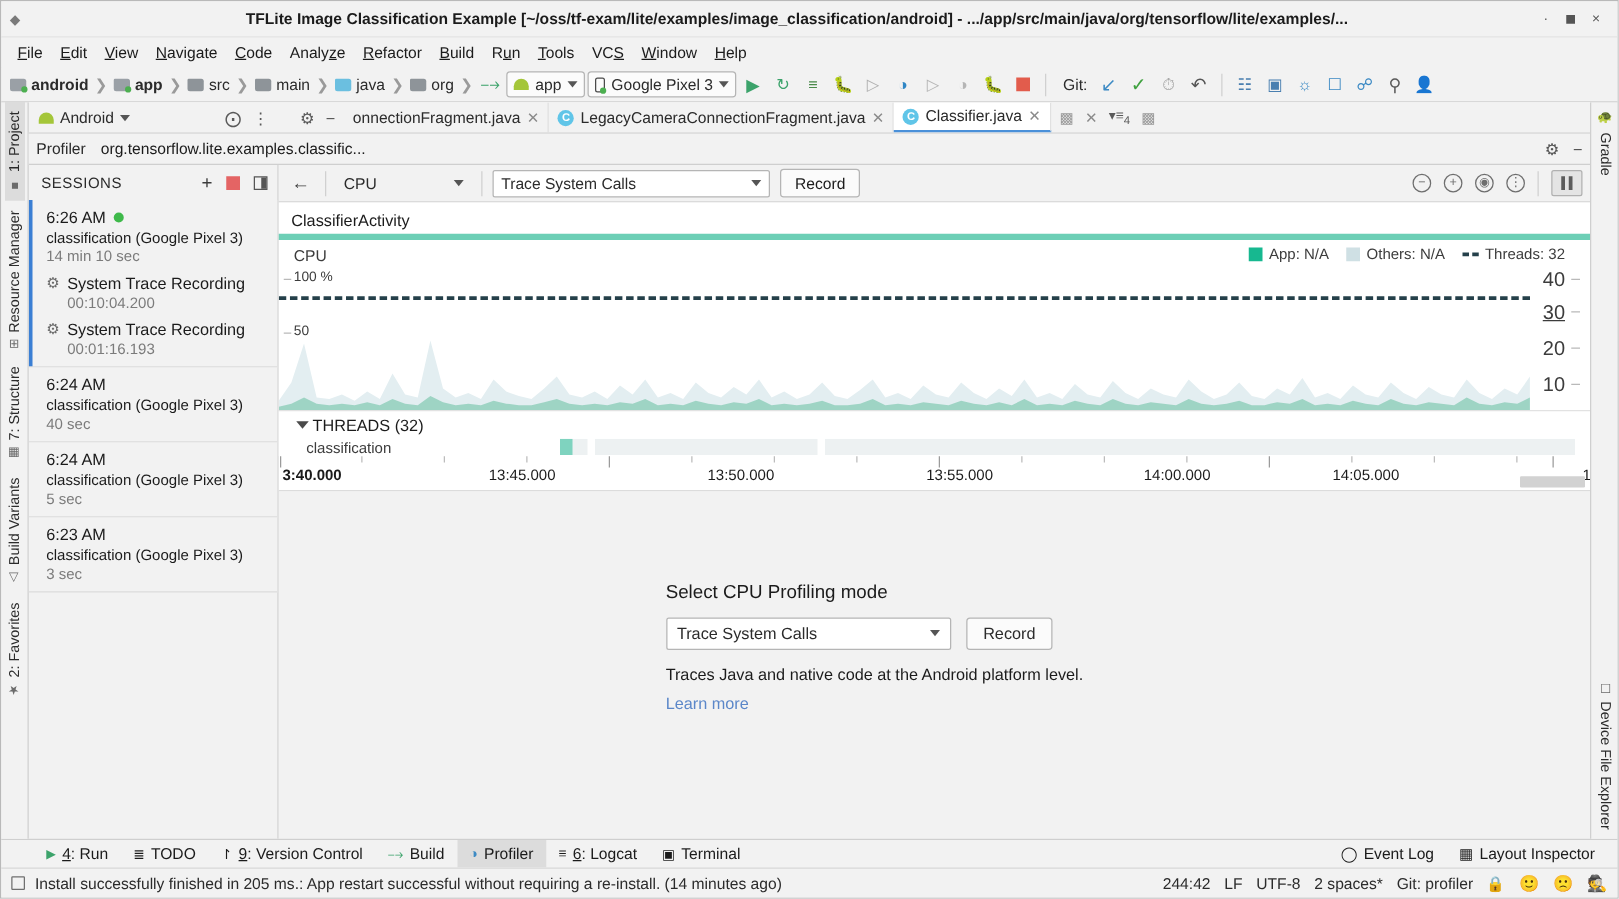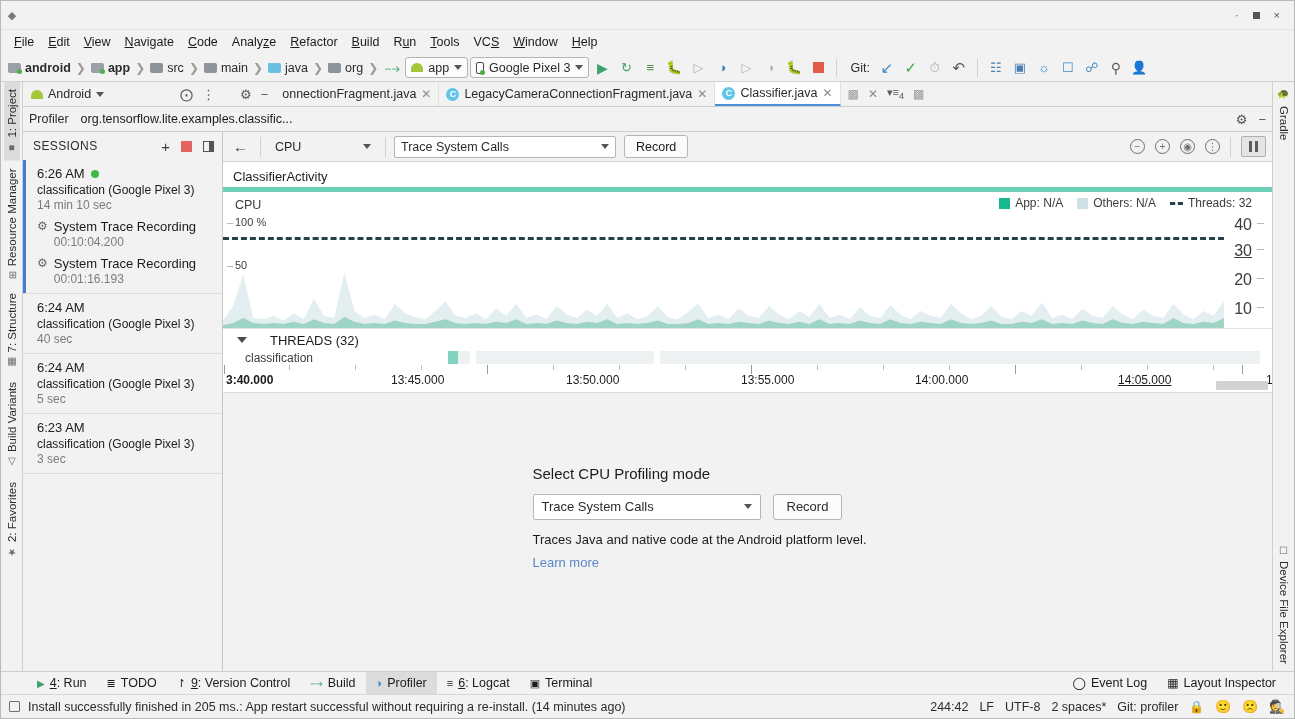--- a/index.html
+++ b/index.html
@@ -237,21 +237,21 @@
   .dashsw { width: 13px; height: 0; border-top: 3px dashed #25404a; display: inline-block; }
   .rticks { position: absolute; right: 6px; top: 0; bottom: 0; width: 40px; font-size: 16px; color: #3c3c3c; }
   .rtick { position: absolute; right: 14px; }
   .rtick:after { content: ""; position: absolute; right: -12px; top: 7px; width: 7px; border-top: 1px solid #b9b9b9; }
   .threadline {
     position: absolute; left: 0; right: 48px; top: 45px;
     border-top: 3px dashed #25404a;
   }
   .graphsvg { position: absolute; left: 0; right: 48px; bottom: 0; top: 18px; }
 
-  .threads-hdr { height: 22px; display: flex; align-items: center; gap: 23px; padding-left: 14px; font-size: 13px; color: #1b1b1b; background: #fff; }
+  .threads-hdr { height: 22px; display: flex; align-items: center; gap: 3px; padding-left: 14px; font-size: 13px; color: #1b1b1b; background: #fff; }
   .tri { width: 0; height: 0; border-left: 5px solid transparent; border-right: 5px solid transparent; border-top: 6px solid #4a4a4a; }
   .threadstrip { height: 14px; position: relative; background: #fff; padding-left: 22px; overflow: hidden; }
   .threadstrip .tname { font-size: 12px; color: #3c3c3c; position: absolute; left: 22px; top: 0; }
   .tbar { position: absolute; top: 0; height: 13px; background: #edf1f2; }
   .tbar.hi { background: #7fd3bf; }
 
   
   .axis { height: 28px; position: relative; background: #fff; border-bottom: 1px solid #dcdcdc; }
   .axis .majtick { position: absolute; top: 0; width: 1px; height: 9px; background: #9b9b9b; }
   .axis .mintick { position: absolute; top: 0; width: 1px; height: 5px; background: #bcbcbc; }
@@ -295,20 +295,21 @@
   .lockico { font-size: 12px; color: #6b6b6b; }
   .smiley { font-size: 13px; line-height: 1; }
 </style>
 </head>
 <body>
 
 <div id="app">
 
   <div class="titlebar">
     <span class="tb-dot">◆</span>
+    <div class="tb-title">TFLite Image Classification Example [~/oss/tf-exam/lite/examples/image_classification/android] - .../app/src/main/java/org/tensorflow/lite/examples/...</div>
     <div class="tb-ctrls">
       <span class="tb-btn">·</span>
       <span class="tb-btn sq"></span>
       <span class="tb-btn">×</span>
     </div>
   </div>
 
   <div class="menubar">
     <span class="mi"><u>F</u>ile</span>
     <span class="mi"><u>E</u>dit</span>
@@ -637,21 +638,21 @@
             <span class="majtick" style="left:792px;"></span>
             <span class="mintick" style="left:858px;"></span>
             <span class="mintick" style="left:924px;"></span>
             <span class="mintick" style="left:990px;"></span>
             <span class="majtick" style="left:1019px;"></span>
             <span class="albl" style="left:3px;font-weight:bold;">3:40.000</span>
             <span class="albl" style="left:168px;">13:45.000</span>
             <span class="albl" style="left:343px;">13:50.000</span>
             <span class="albl" style="left:518px;">13:55.000</span>
             <span class="albl" style="left:692px;">14:00.000</span>
-            <span class="albl" style="left:895px;text-decoration:underline;">14:05.000</span>
+            <span class="albl" style="left:843px;">14:05.000</span>
             <span class="albl" style="left:1043px;">1</span>
             <span class="hscroll"></span>
           </div>
 
           <div class="emptypanel">
             <div class="selcard">
               <h3>Select CPU Profiling mode</h3>
               <div class="selrow">
                 <div class="bigsel">
                   <span>Trace System Calls</span>

